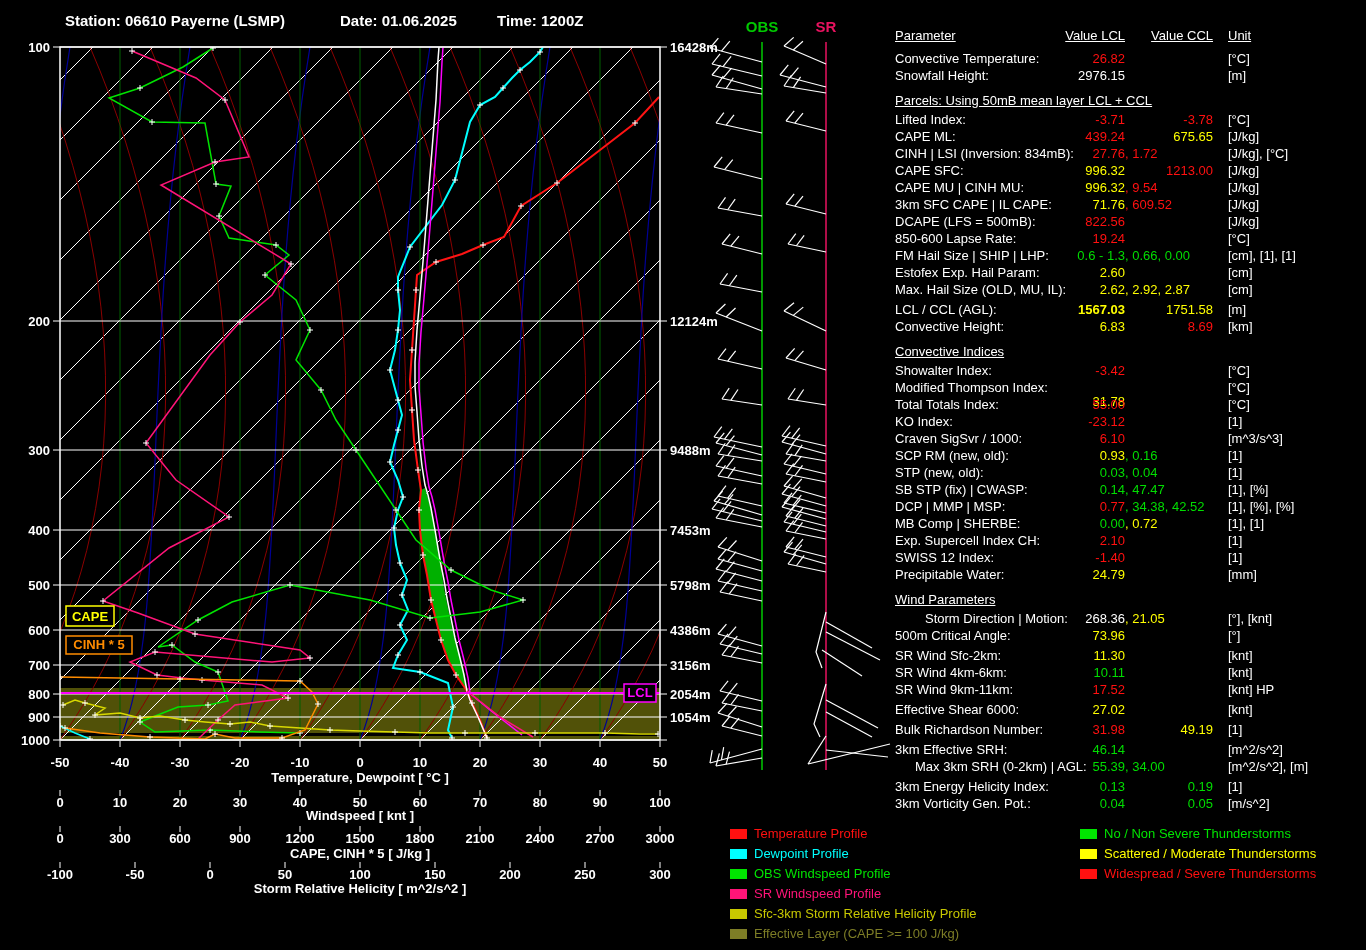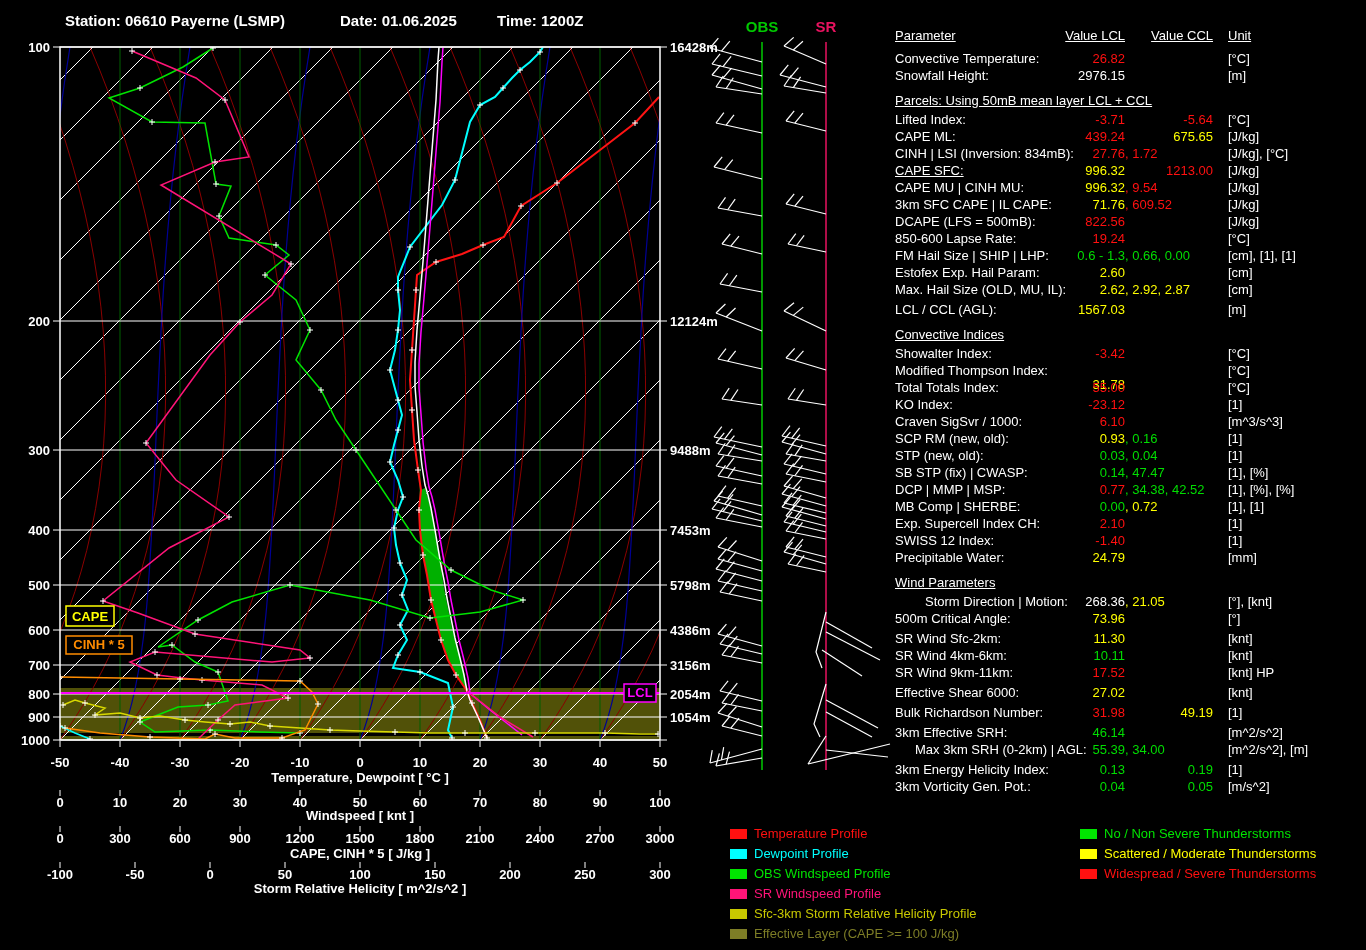--- a/index.html
+++ b/index.html
@@ -663,32 +663,33 @@
   <div id="param-table">
       <div class="theadrow">
         <span class="tlabel"><u>Parameter</u></span>
         <span class="tv1"><u>Value LCL</u></span>
         <span class="tv2"><u>Value CCL</u></span>
         <span class="tunit"><u>Unit</u></span>
       </div>
       <div class="trow"><span class="tlabel" style="color: rgb(255, 255, 255);">Convective Temperature:</span><span class="tv1" style="color: rgb(255, 16, 16);">26.82</span><span class="tunit" style="color: rgb(255, 255, 255);">[°C]</span></div>
       <div class="trow"><span class="tlabel" style="color: rgb(255, 255, 255);">Snowfall Height:</span><span class="tv1" style="color: rgb(255, 255, 255);">2976.15</span><span class="tunit" style="color: rgb(255, 255, 255);">[m]</span></div>
       <div class="tsechead"><u>Parcels: Using 50mB mean layer LCL + CCL</u></div>
-      <div class="trow"><span class="tlabel" style="color: rgb(255, 255, 255);">Lifted Index:</span><span class="tv1" style="color: rgb(255, 16, 16);">-3.71</span><span class="tv2" style="color: rgb(255, 16, 16);">-5.64</span><span class="tunit" style="color: rgb(255, 255, 255);">[°C]</span></div>
+      <div class="trow"><span class="tlabel" style="color: rgb(255, 255, 255);">Lifted Index:</span><span class="tv1" style="color: rgb(255, 16, 16);">-3.71</span><span class="tv2" style="color: rgb(255, 16, 16);">-3.78</span><span class="tunit" style="color: rgb(255, 255, 255);">[°C]</span></div>
       <div class="trow"><span class="tlabel" style="color: rgb(255, 255, 255);">CAPE ML:</span><span class="tv1" style="color: rgb(255, 16, 16);">439.24</span><span class="tv2" style="color: rgb(255, 255, 0);">675.65</span><span class="tunit" style="color: rgb(255, 255, 255);">[J/kg]</span></div>
       <div class="trow"><span class="tlabel" style="color: rgb(255, 255, 255);">CINH | LSI (Inversion: 834mB):</span><span class="tv1" style="color: rgb(255, 16, 16);">27.76</span><span class="tv1x"><span class="" style="color: rgb(255, 16, 16);">, 1.72</span></span><span class="tunit" style="color: rgb(255, 255, 255);">[J/kg], [°C]</span></div>
-      <div class="trow"><span class="tlabel" style="color: rgb(255, 255, 255); text-decoration: underline;">CAPE SFC:</span><span class="tv1" style="color: rgb(255, 255, 0);">996.32</span><span class="tv2" style="color: rgb(255, 16, 16);">1213.00</span><span class="tunit" style="color: rgb(255, 255, 255);">[J/kg]</span></div>
+      <div class="trow"><span class="tlabel" style="color: rgb(255, 255, 255);">CAPE SFC:</span><span class="tv1" style="color: rgb(255, 255, 0);">996.32</span><span class="tv2" style="color: rgb(255, 16, 16);">1213.00</span><span class="tunit" style="color: rgb(255, 255, 255);">[J/kg]</span></div>
       <div class="trow"><span class="tlabel" style="color: rgb(255, 255, 255);">CAPE MU | CINH MU:</span><span class="tv1" style="color: rgb(255, 255, 0);">996.32</span><span class="tv1x"><span class="" style="color: rgb(255, 16, 16); text-align: right;">, 9.54</span></span><span class="tunit" style="color: rgb(255, 255, 255);">[J/kg]</span></div>
       <div class="trow"><span class="tlabel" style="color: rgb(255, 255, 255);">3km SFC CAPE | IL CAPE:</span><span class="tv1" style="color: rgb(255, 255, 0);">71.76</span><span class="tv1x"><span class="" style="color: rgb(255, 16, 16);">, 609.52</span></span><span class="tunit" style="color: rgb(255, 255, 255);">[J/kg]</span></div>
       <div class="trow"><span class="tlabel" style="color: rgb(255, 255, 255);">DCAPE (LFS = 500mB):</span><span class="tv1" style="color: rgb(255, 16, 16);">822.56</span><span class="tunit" style="color: rgb(255, 255, 255);">[J/kg]</span></div>
       <div class="trow"><span class="tlabel" style="color: rgb(255, 255, 255);">850-600 Lapse Rate:</span><span class="tv1" style="color: rgb(255, 16, 16);">19.24</span><span class="tunit" style="color: rgb(255, 255, 255);">[°C]</span></div>
       <div class="trow"><span class="tlabel" style="color: rgb(255, 255, 255);">FM Hail Size | SHIP | LHP:</span><span class="tv1" style="color: rgb(0, 221, 0);">0.6 - 1.3</span><span class="tv1x"><span class="" style="color: rgb(0, 221, 0);">, 0.66</span><span class="" style="color: rgb(0, 221, 0);">, 0.00</span></span><span class="tunit" style="color: rgb(255, 255, 255);">[cm], [1], [1]</span></div>
       <div class="trow"><span class="tlabel" style="color: rgb(255, 255, 255);">Estofex Exp. Hail Param:</span><span class="tv1" style="color: rgb(255, 255, 0);">2.60</span><span class="tunit" style="color: rgb(255, 255, 255);">[cm]</span></div>
       <div class="trow"><span class="tlabel" style="color: rgb(255, 255, 255);">Max. Hail Size (OLD, MU, IL):</span><span class="tv1" style="color: rgb(255, 255, 0);">2.62</span><span class="tv1x"><span class="" style="color: rgb(255, 255, 0);">, 2.92</span><span class="" style="color: rgb(255, 255, 0);">, 2.87</span></span><span class="tunit" style="color: rgb(255, 255, 255);">[cm]</span></div>
-      <div class="trow gap"><span class="tlabel" style="color: rgb(255, 255, 255);">LCL / CCL (AGL):</span><span class="tv1" style="color: rgb(255, 255, 0);">1567.03</span><span class="tunit" style="color: rgb(255, 255, 255);">[m]</span></div>
+      <div class="trow gap"><span class="tlabel" style="color: rgb(255, 255, 255);">LCL / CCL (AGL):</span><span class="tv1" style="color: rgb(255, 255, 0); font-weight: bold;">1567.03</span><span class="tv2" style="color: rgb(255, 255, 0);">1751.58</span><span class="tunit" style="color: rgb(255, 255, 255);">[m]</span></div>
+      <div class="trow"><span class="tlabel" style="color: rgb(255, 255, 255);">Convective Height:</span><span class="tv1" style="color: rgb(255, 255, 0);">6.83</span><span class="tv2" style="color: rgb(255, 16, 16);">8.69</span><span class="tunit" style="color: rgb(255, 255, 255);">[km]</span></div>
       <div class="tsechead"><u>Convective Indices</u></div>
       <div class="trow"><span class="tlabel" style="color: rgb(255, 255, 255);">Showalter Index:</span><span class="tv1" style="color: rgb(255, 16, 16);">-3.42</span><span class="tunit" style="color: rgb(255, 255, 255);">[°C]</span></div>
       <div class="trow"><span class="tlabel" style="color: rgb(255, 255, 255);">Modified Thompson Index:</span><span class="tv1" style="color: rgb(255, 255, 0); margin-top: 14px;">31.78</span><span class="tunit" style="color: rgb(255, 255, 255);">[°C]</span></div>
       <div class="trow"><span class="tlabel" style="color: rgb(255, 255, 255);">Total Totals Index:</span><span class="tv1" style="color: rgb(255, 16, 16);">55.00</span><span class="tunit" style="color: rgb(255, 255, 255);">[°C]</span></div>
       <div class="trow"><span class="tlabel" style="color: rgb(255, 255, 255);">KO Index:</span><span class="tv1" style="color: rgb(255, 16, 16);">-23.12</span><span class="tunit" style="color: rgb(255, 255, 255);">[1]</span></div>
       <div class="trow"><span class="tlabel" style="color: rgb(255, 255, 255);">Craven SigSvr / 1000:</span><span class="tv1" style="color: rgb(255, 16, 16);">6.10</span><span class="tunit" style="color: rgb(255, 255, 255);">[m^3/s^3]</span></div>
       <div class="trow"><span class="tlabel" style="color: rgb(255, 255, 255);">SCP RM (new, old):</span><span class="tv1" style="color: rgb(255, 255, 0);">0.93</span><span class="tv1x"><span class="" style="color: rgb(0, 221, 0);">, 0.16</span></span><span class="tunit" style="color: rgb(255, 255, 255);">[1]</span></div>
       <div class="trow"><span class="tlabel" style="color: rgb(255, 255, 255);">STP (new, old):</span><span class="tv1" style="color: rgb(0, 221, 0);">0.03</span><span class="tv1x"><span class="" style="color: rgb(0, 221, 0);">, 0.04</span></span><span class="tunit" style="color: rgb(255, 255, 255);">[1]</span></div>
       <div class="trow"><span class="tlabel" style="color: rgb(255, 255, 255);">SB STP (fix) | CWASP:</span><span class="tv1" style="color: rgb(0, 221, 0);">0.14</span><span class="tv1x"><span class="" style="color: rgb(0, 221, 0);">, 47.47</span></span><span class="tunit" style="color: rgb(255, 255, 255);">[1], [%]</span></div>
       <div class="trow"><span class="tlabel" style="color: rgb(255, 255, 255);">DCP | MMP | MSP:</span><span class="tv1" style="color: rgb(255, 16, 16);">0.77</span><span class="tv1x"><span class="" style="color: rgb(0, 221, 0);">, 34.38</span><span class="" style="color: rgb(0, 221, 0);">, 42.52</span></span><span class="tunit" style="color: rgb(255, 255, 255);">[1], [%], [%]</span></div>

